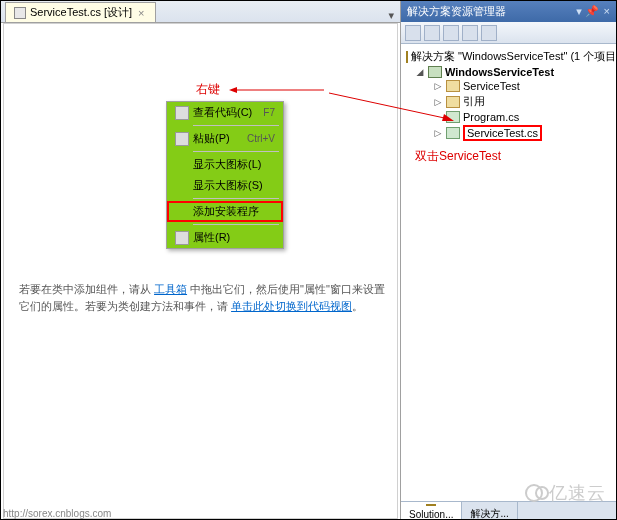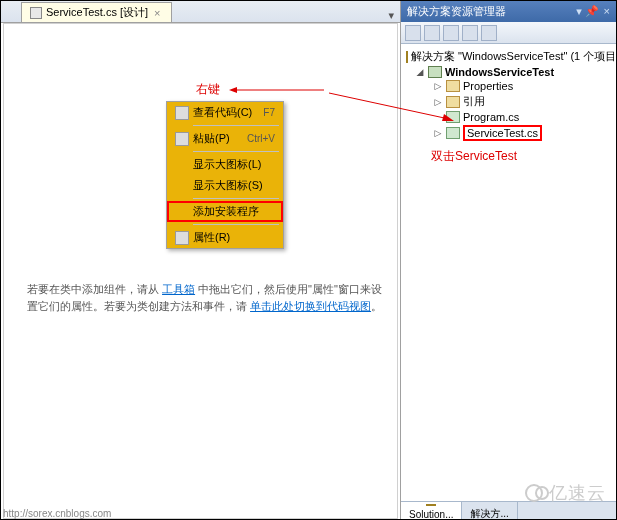--- a/index.html
+++ b/index.html
@@ -1,33 +1,33 @@
 <!DOCTYPE html>
 <html><head>
   <meta charset="utf-8">
   <style>
     * { box-sizing: border-box; margin: 0; padding: 0; }
     body { font-family: 'Microsoft YaHei', Tahoma, sans-serif; font-size: 11px; background: #fff; width: 617px; height: 520px; overflow: hidden; position: relative; border: 1px solid #000; }
     .main-area { position: absolute; left: 0; top: 0; width: 400px; height: 520px; border-right: 1px solid #a0a0a0; }
-    .tab-bar { height: 22px; background: linear-gradient(#e8edf3, #dbe3ee); border-bottom: 1px solid #a0a0a0; display: flex; align-items: flex-end; padding-left: 20px; }
+    .tab-bar { height: 22px; background: linear-gradient(#e8edf3, #dbe3ee); border-bottom: 1px solid #a0a0a0; display: flex; align-items: flex-end; padding-left: 4px; }
     .tab { background: #fffde6; border: 1px solid #a0a0a0; border-bottom: none; padding: 2px 8px; display: flex; align-items: center; gap: 4px; height: 20px; font-size: 11px; }
     .tab-icon { width: 12px; height: 12px; background: #e8e8e8; border: 1px solid #888; }
     .tab-close { color: #888; cursor: pointer; padding: 0 2px; }
     .tab-overflow { margin-left: auto; padding: 0 6px; color: #555; }
     .designer-surface { position: absolute; top: 22px; left: 2px; right: 2px; bottom: 2px; background: #fff; border: 1px solid #d0d0d0; }
     .annotation-red { color: #d00; font-size: 12px; position: absolute; }
-    .context-menu { position: absolute; background: #eab308; border: 1px solid #a0a0a0; box-shadow: 2px 2px 4px rgba(0,0,0,0.3); width: 118px; }
+    .context-menu { position: absolute; background: #84cc16; border: 1px solid #a0a0a0; box-shadow: 2px 2px 4px rgba(0,0,0,0.3); width: 118px; }
     .menu-item { display: flex; align-items: center; padding: 3px 4px; font-size: 11px; }
     .menu-icon-col { width: 22px; display: flex; justify-content: center; }
     .menu-icon { width: 14px; height: 14px; background: #ddd; border: 1px solid #999; }
     .menu-label { flex: 1; }
     .menu-shortcut { color: #555; font-size: 10px; padding-right: 4px; }
     .menu-sep { height: 1px; background: #c0c0c0; margin: 2px 4px 2px 26px; }
     .menu-highlight { border: 2px solid #f00; margin: 0; padding: 1px 2px; }
-    .hint-text { position: absolute; top: 280px; left: 18px; right: 10px; font-size: 11px; color: #555; text-align: left; line-height: 1.5; margin-left: 8px; }
+    .hint-text { position: absolute; top: 280px; left: 18px; right: 10px; font-size: 11px; color: #555; text-align: left; line-height: 1.5; }
     .hint-text a { color: #0066cc; text-decoration: underline; }
     .url-bar { position: absolute; bottom: 2px; left: 2px; font-size: 10px; color: #888; }
     .panel { position: absolute; right: 0; top: 0; width: 215px; height: 520px; background: #fef9c3; display: flex; flex-direction: column; }
     .panel-title { background: linear-gradient(#5680bd, #3e6aa8); color: #fff; padding: 3px 6px; font-size: 11px; display: flex; align-items: center; }
     .panel-title-icons { margin-left: auto; display: flex; gap: 4px; color: #cfe0f5; }
     .panel-toolbar { height: 22px; background: linear-gradient(#f4f7fb, #dbe3ee); border-bottom: 1px solid #a8b8cc; display: flex; align-items: center; padding: 0 4px; gap: 3px; }
     .tb-icon { width: 16px; height: 16px; background: #d8e0ec; border: 1px solid #a0b0c8; }
     .tree { flex: 1; background: #fff; padding: 4px 2px; font-size: 11px; overflow: auto; }
     .tree-row { display: flex; align-items: center; padding: 1px 0; white-space: nowrap; }
     .tree-toggle { width: 10px; text-align: center; color: #555; font-size: 9px; user-select: none; }
@@ -138,38 +138,38 @@
       <span class="tree-label">解决方案 "WindowsServiceTest" (1 个项目)</span>
     </div>
     <div class="tree-row indent-1">
       <span class="tree-toggle">◢</span>
       <span class="tree-icon icon-proj"></span>
       <span class="tree-label tree-bold">WindowsServiceTest</span>
     </div>
     <div class="tree-row indent-2">
       <span class="tree-toggle">▷</span>
       <span class="tree-icon icon-folder"></span>
-      <span class="tree-label">Properties</span>
+      <span class="tree-label">ServiceTest</span>
     </div>
     <div class="tree-row indent-2">
       <span class="tree-toggle">▷</span>
       <span class="tree-icon icon-folder"></span>
       <span class="tree-label">引用</span>
     </div>
     <div class="tree-row indent-2">
       <span class="tree-toggle"></span>
       <span class="tree-icon icon-cs"></span>
       <span class="tree-label">Program.cs</span>
     </div>
     <div class="tree-row indent-2">
       <span class="tree-toggle">▷</span>
       <span class="tree-icon icon-cs"></span>
       <span class="tree-label tree-highlight">ServiceTest.cs</span>
     </div>
-    <div class="annotation-red" style="margin-top:6px; margin-left:28px; position:static;">双击ServiceTest</div>
+    <div class="annotation-red" style="margin-top:6px; margin-left:12px; position:static;">双击ServiceTest</div>
   </div>
   <div class="panel-tabs">
     <div class="panel-tab active">
       <span class="tree-icon icon-sln" style="width:10px;height:10px;"></span>
       <span>Solution...</span>
     </div>
     <div class="panel-tab">
       <span class="tree-icon" style="width:10px;height:10px;background:#cde;"></span>
       <span>解决方...</span>
     </div>

